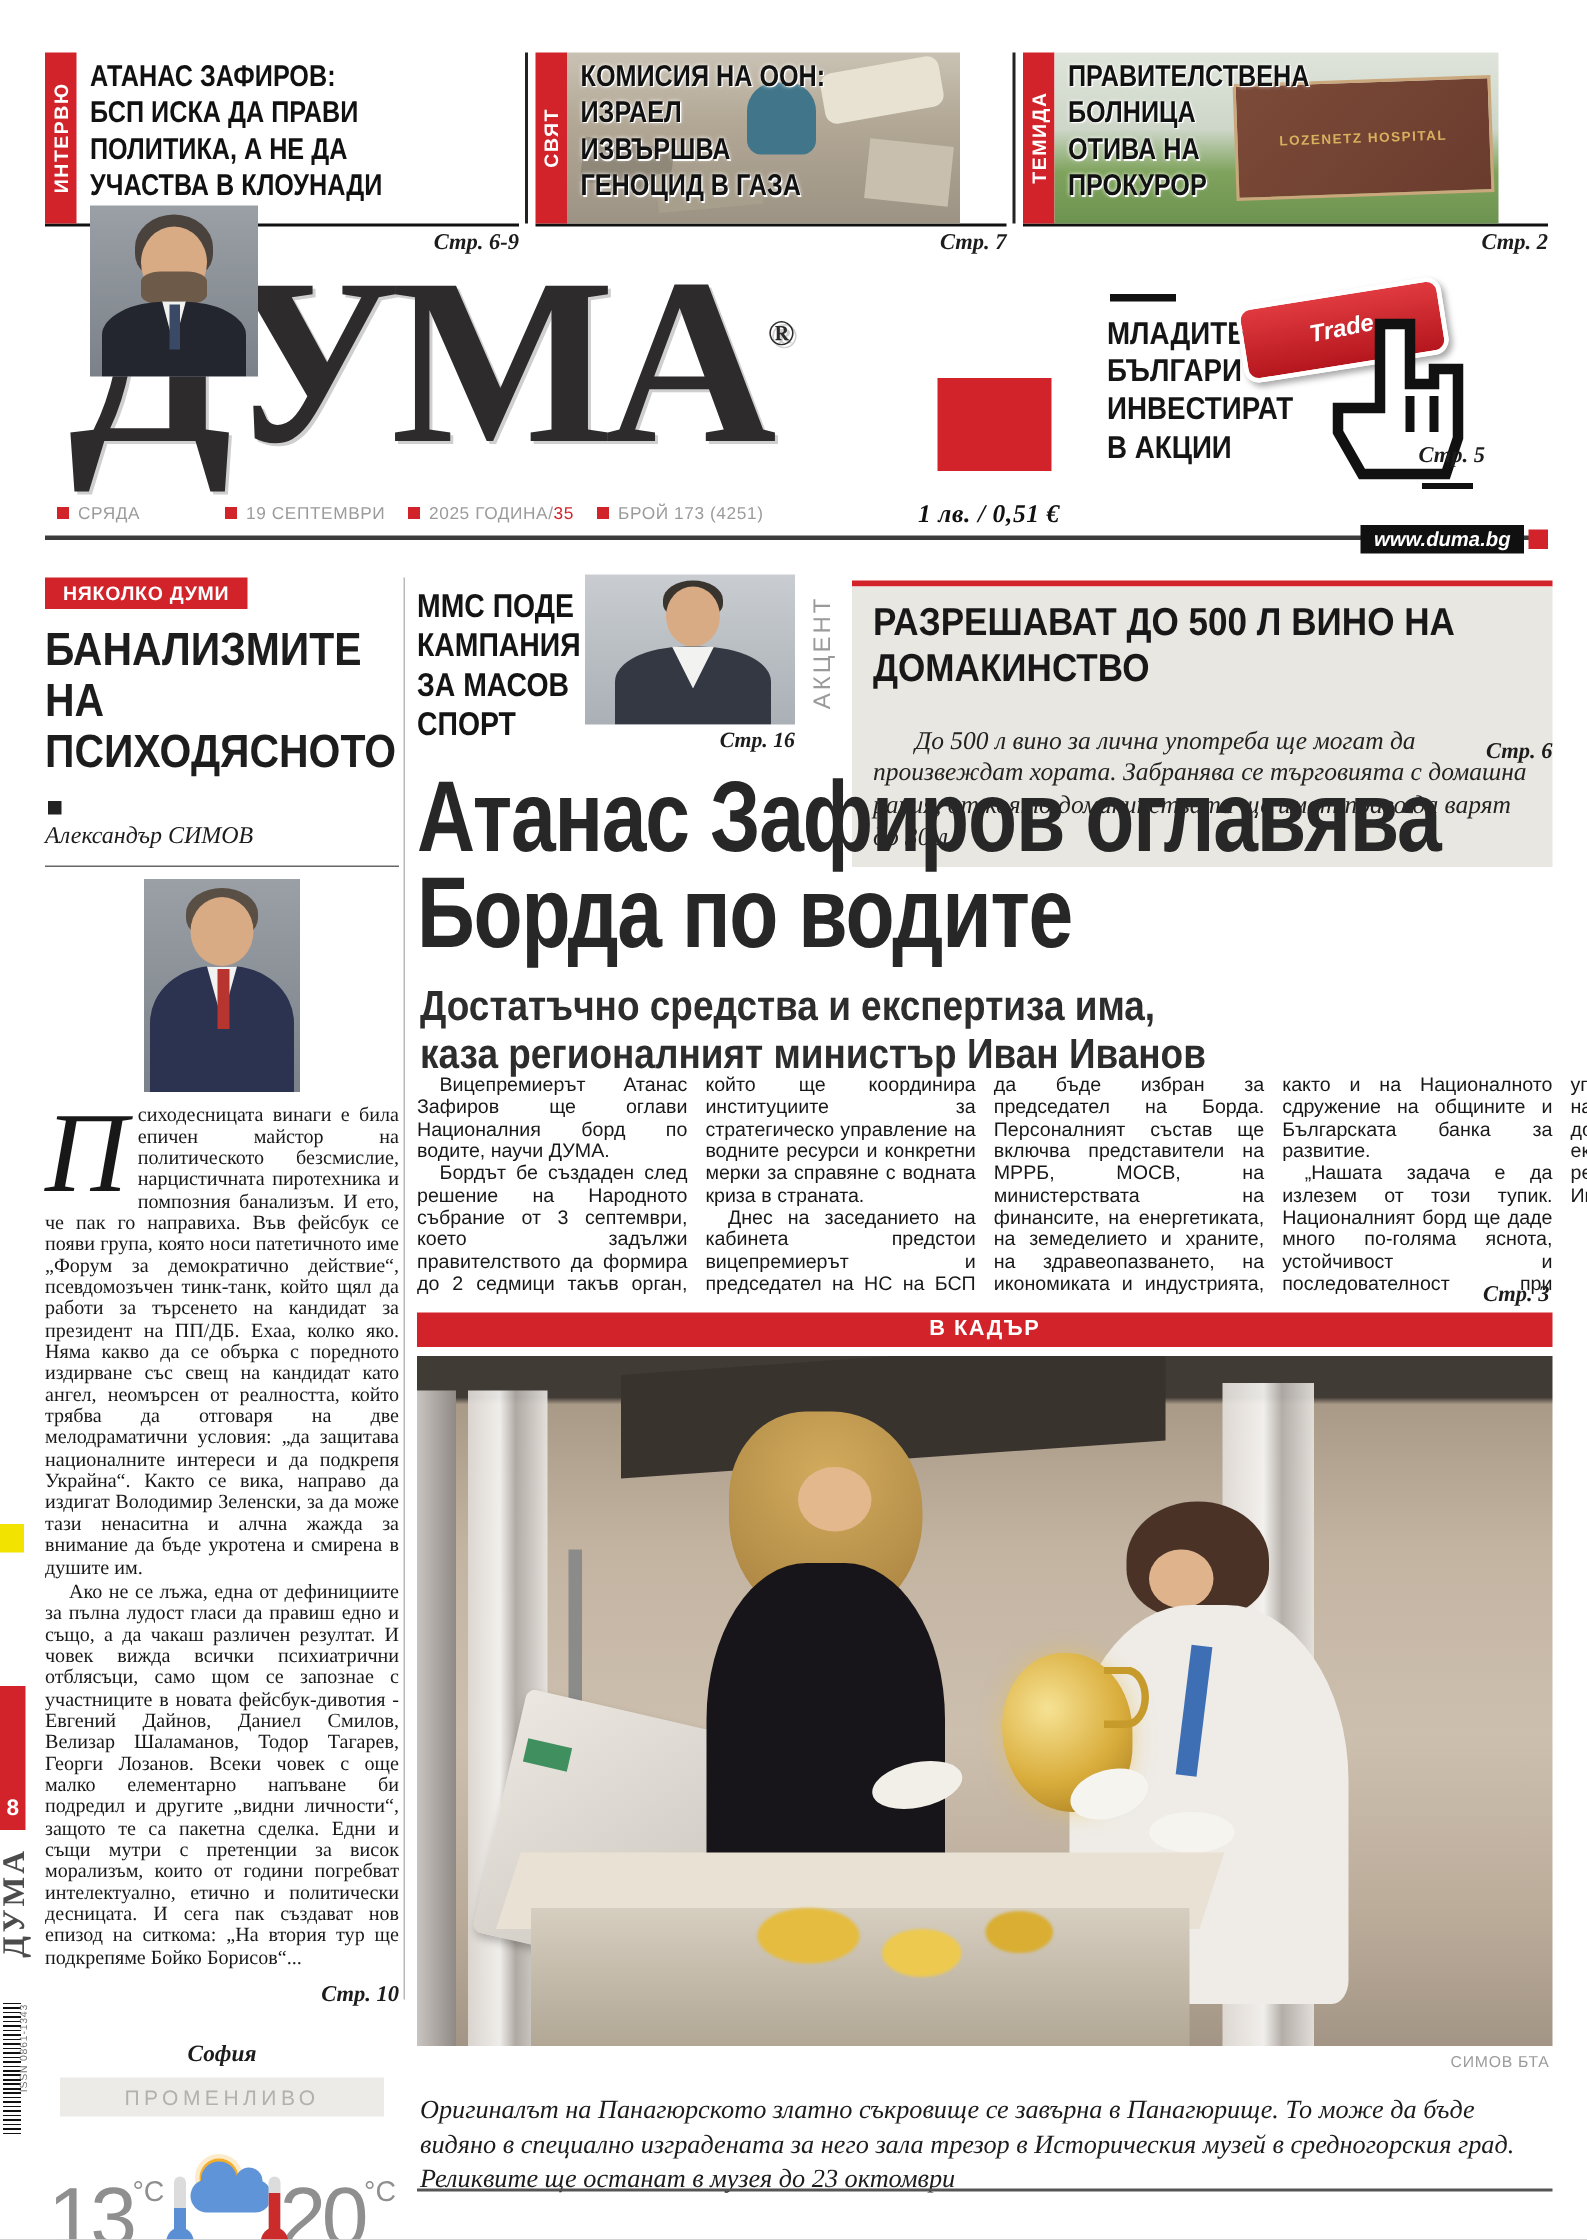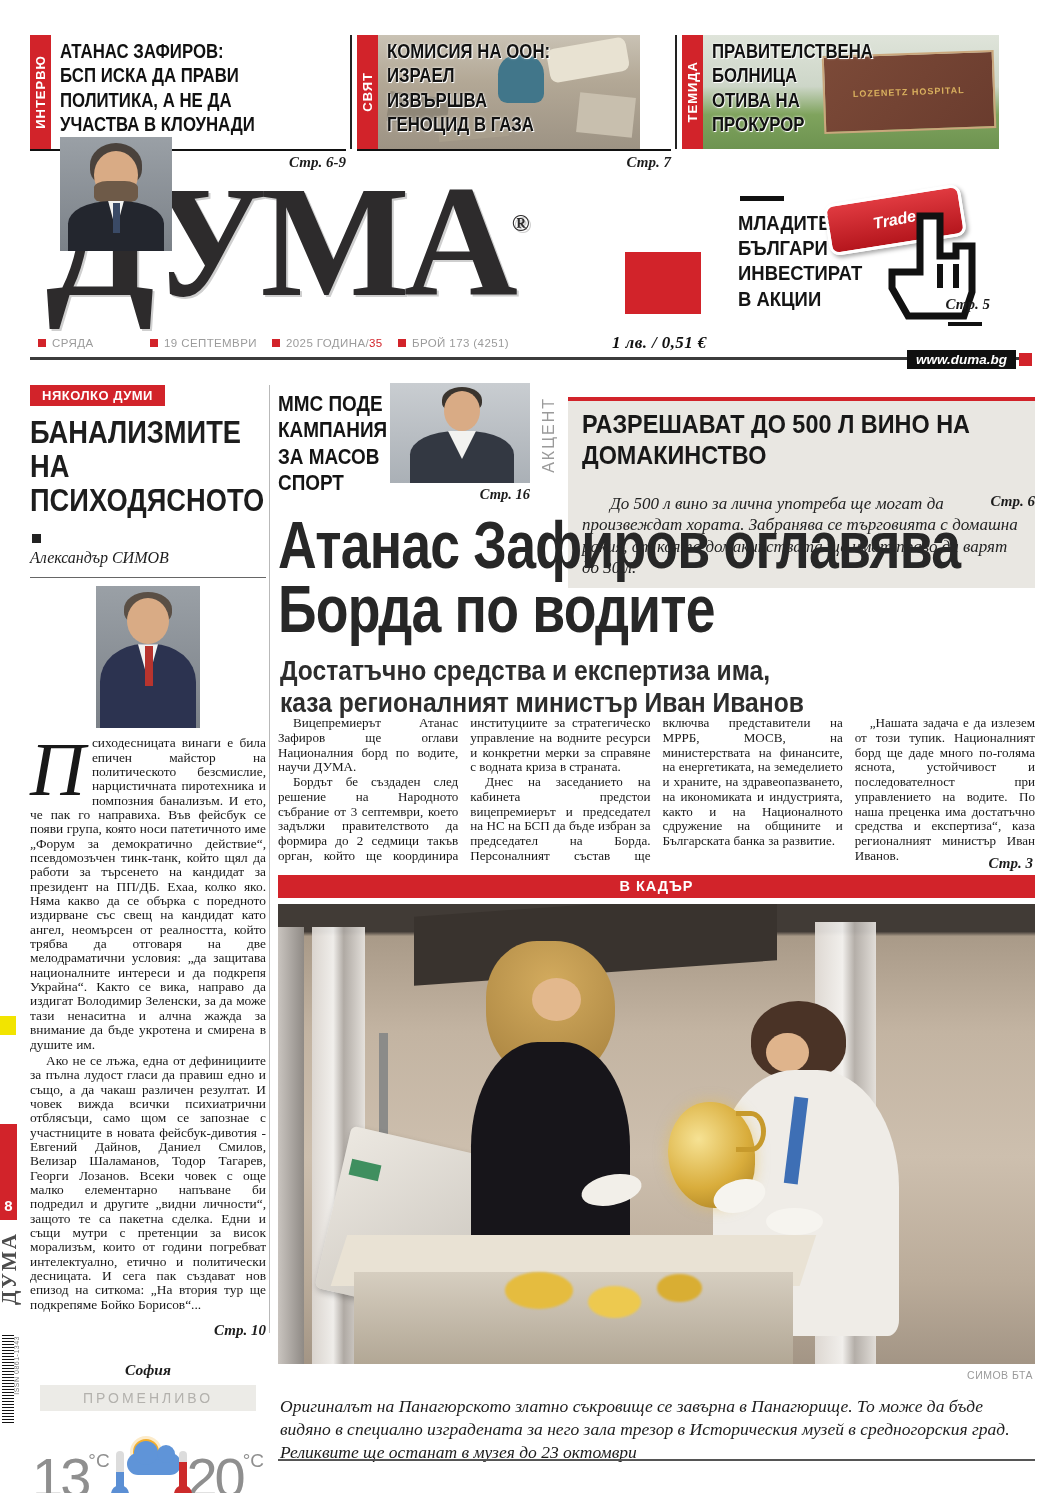--- a/index.html
+++ b/index.html
@@ -95,30 +95,30 @@
   .col-div { position:absolute; left:269px; top:385px; width:1px; height:948px; background:#b9b9b9; }
 
   
   .center { position:absolute; left:278px; top:383px; width:757px; }
   .brief-head { position:absolute; left:0; top:8px; width:170px; font-weight:bold; font-size:22px; line-height:1.2; transform:scaleX(.86); transform-origin:0 0; white-space:pre-line; color:#141414; }
   .brief-photo { position:absolute; left:112px; top:0; width:140px; height:100px; }
   .brief-pref { position:absolute; left:112px; top:103px; width:140px; text-align:right; font-family:"Liberation Serif", serif; font-style:italic; font-weight:bold; font-size:14.5px; }
 
   .akcent-label { position:absolute; left:258px; top:4px; width:26px; height:96px; display:flex; align-items:center; justify-content:center; }
   .akcent-label span { writing-mode:vertical-rl; transform:rotate(180deg); color:#9a9a9a; font-size:16px; letter-spacing:2px; }
-  .akcent { position:absolute; left:290px; top:14px; width:467px; }
+  .akcent { position:absolute; left:290px; top:4px; width:467px; }
   .akcent .topline { height:4px; background:#d2232a; }
   .akcent .graybox { background:#e9e7e2; padding:8px 14px 10px; }
   .akcent h3 { font-size:26px; font-weight:bold; transform:scaleX(.9); transform-origin:0 0; width:510px; color:#181818; }
   .akcent .sum { margin-top:22px; font-family:"Liberation Serif", serif; font-style:italic; font-size:17px; line-height:1.25; text-indent:28px; color:#222; }
   .akcent-pref { position:absolute; left:290px; top:110px; width:467px; text-align:right; font-family:"Liberation Serif", serif; font-style:italic; font-weight:bold; font-size:15px; }
 
   .lead-h1 { position:absolute; left:0; top:130px; width:946px; font-weight:bold; font-size:67px; line-height:.95; letter-spacing:-1px; transform:scaleX(.8); transform-origin:0 0; white-space:pre-line; color:#272727; }
   .lead-sub { position:absolute; left:2px; top:272px; width:800px; font-weight:bold; font-size:28px; line-height:1.15; transform:scaleX(.88); transform-origin:0 0; white-space:pre-line; color:#2d2d2d; }
-  .lead-body { position:absolute; left:0; top:333px; width:757px; height:158px; column-count:4; column-gap:12px; font-family:Liberation Serif, serif; font-size:13.1px; line-height:1.13; text-align:justify; color:#181818; }
+  .lead-body { position:absolute; left:0; top:333px; width:757px; height:158px; column-count:4; column-gap:12px; font-family:Liberation Sans, sans-serif; font-size:13.1px; line-height:1.13; text-align:justify; color:#181818; }
   .lead-body p { text-indent:15px; }
   .lead-pref { position:absolute; right:2px; top:472px; font-family:"Liberation Serif", serif; font-style:italic; font-weight:bold; font-size:15px; }
 
   .kadr { position:absolute; left:0; top:492px; width:757px; height:23px; background:#d2232a; color:#fff; font-weight:bold; font-size:14.5px; letter-spacing:1px; text-align:center; line-height:23px; }
 
   
   .bigphoto { position:absolute; left:0; top:521px; width:757px; height:460px; overflow:hidden; background:linear-gradient(180deg,#413b36 0%,#413b36 6%,#a99a88 7%,#c3b4a2 28%,#cdbfae 55%,#baab99 82%,#a39585 100%); }
   .bigphoto div { position:absolute; }
   .bp-ceiling { left:18%; top:0; width:48%; height:15%; background:#39332e; transform:skewY(-4deg); }
   .bp-glassL1 { left:0; top:5%; width:3.5%; height:95%; background:linear-gradient(90deg,#c9c4bf,#8f8a85); }
@@ -209,20 +209,21 @@
       <div style="position:relative;flex:1;">
         <div class="strip-photo photo-hospital" style="width:296px;">
           <div class="sign-plate">LOZENETZ HOSPITAL</div>
         </div>
         <div class="strip-head" style="position:absolute;left:9px;top:4px;width:200px;">ПРАВИТЕЛСТВЕНА
 БОЛНИЦА
 ОТИВА НА
 ПРОКУРОР</div>
       </div>
     </div>
+    <div class="strip-foot">Стр. 2</div>
   </div>
 
   <div class="logo"><span>ДУМА</span><sup>®</sup></div>
   <div class="red-square-big"></div>
   <div class="mh-dash1"></div>
   <div class="mh-promo-head">МЛАДИТЕ
 БЪЛГАРИ
 ИНВЕСТИРАТ
 В АКЦИИ</div>
   <div class="trade-wrap">

